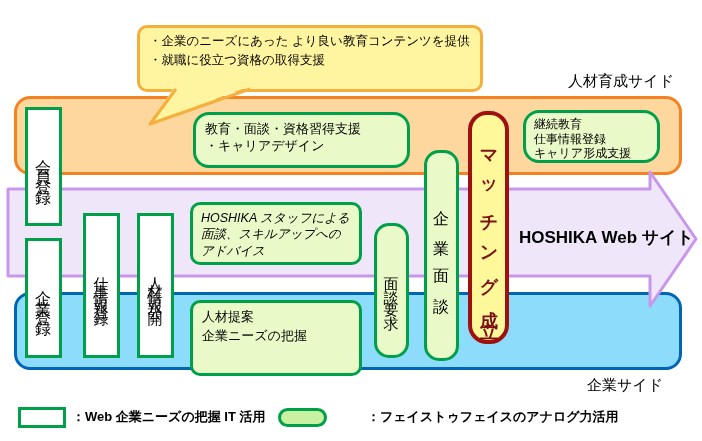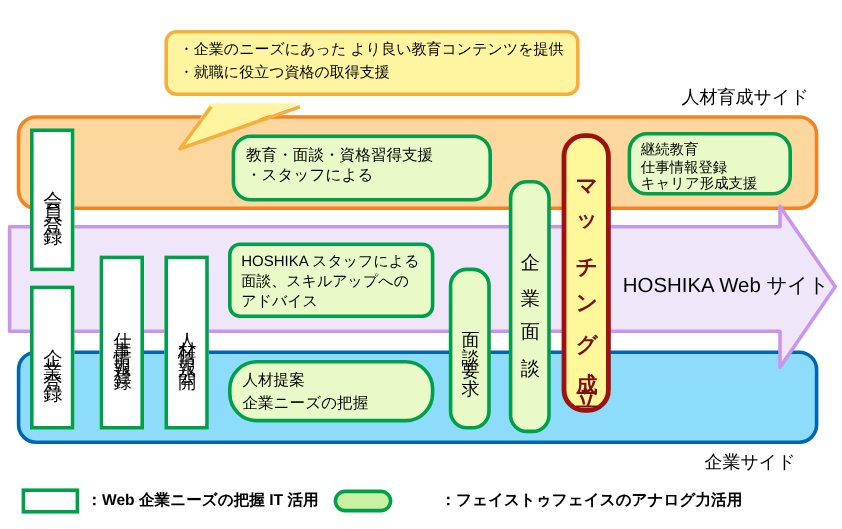--- a/index.html
+++ b/index.html
@@ -33,35 +33,35 @@
   #step-company-int   { left:424px; top:150px; width:35px; height:211px; font-size:16px; letter-spacing:29px; line-height:29px; }
   #step-matching      { left:468px; top:111px; width:41px; height:233px; font-size:18px; letter-spacing:11px; line-height:33px; }
 
   .sbox {
     position:absolute; box-sizing:border-box; z-index:3;
     background:#E9F9C8; border:3px solid #00A04A; border-radius:10px;
     font-size:13px; line-height:1.32; padding:5px 9px;
   }
   #sbox-education  { left:193px; top:112px; width:217px; height:56px;border-radius:16px; }
   #sbox-continuing { left:523px; top:110px; width:137px; height:53px; font-size:12px; line-height:1.22; padding:4px 8px;border-radius:16px; }
-  #sbox-staff      { left:190px; top:202px; width:172px; height:63px; font-size:12.5px; line-height:1.3; padding:5px 8px; }
-  #sbox-proposal   { left:190px; top:300px; width:172px; height:52px; line-height:1.45;border-radius:24px; }
+  #sbox-staff      { left:190px; top:202px; width:172px; height:63px; font-size:12.5px; line-height:1.3; padding:5px 8px;font-style:italic; }
+  #sbox-proposal   { left:190px; top:300px; width:172px; height:76px; line-height:1.45; }
 
   .callout {
-    position:absolute; left:137px; top:25px; width:346px; height:55px;
+    position:absolute; left:137px; top:25px; width:346px; height:67px;
     box-sizing:border-box; z-index:5;
     background:#FFF4A0; border:3px solid #F4AF3D; border-radius:10px;
     font-size:12.5px; line-height:19px; padding:4px 9px;
   }
 
   .side-label { position:absolute; z-index:3; font-size:15px; }
   #label-training-side { left:568px; top:72px; }
   #label-company-side  { left:577px; top:376px;margin-left:10px; }
 
-  #arrow-label { position:absolute; left:519px; top:226px; z-index:3; font-size:17px; font-weight:normal; }
+  #arrow-label { position:absolute; left:519px; top:226px; z-index:3; font-size:17px; font-weight:bold; }
 
   .legend-swatch { position:absolute; box-sizing:border-box; z-index:3; border:3px solid #00A04A; }
   #legend-it-swatch     { left:18px;  top:407px; width:48px; height:21px; background:#ffffff; }
   #legend-analog-swatch { left:278px; top:408px; width:49px; height:19px; background:#C9F1A2; border-radius:10px; }
   .legend-label { position:absolute; z-index:3; top:408px; font-size:13px; font-weight:bold; }
   #legend-it-label     { left:72px; }
   #legend-analog-label { left:334px;margin-left:33px; }
 </style>
 </head>
 <body>
@@ -84,21 +84,21 @@
   <div class="vbox" id="step-job-info">仕事情報登録</div>
   <div class="vbox" id="step-hr-info">人材情報公開</div>
 
   <div class="vbox analog" id="step-interview-req">面談要求</div>
   <div class="vbox analog" id="step-company-int">企業面談</div>
 
   <div class="vbox match" id="step-matching">マッチング成立</div>
 
   <div class="sbox" id="sbox-education">
     <div>教育・面談・資格習得支援</div>
-    <div>・スタッフによる</div>
+    <div>・キャリアデザイン</div>
   </div>
   <div class="sbox" id="sbox-continuing">
     <div>継続教育</div>
     <div>仕事情報登録</div>
     <div>キャリア形成支援</div>
   </div>
   <div class="sbox" id="sbox-staff">
     <div>HOSHIKA スタッフによる</div>
     <div>面談、スキルアップへの</div>
     <div>アドバイス</div>

